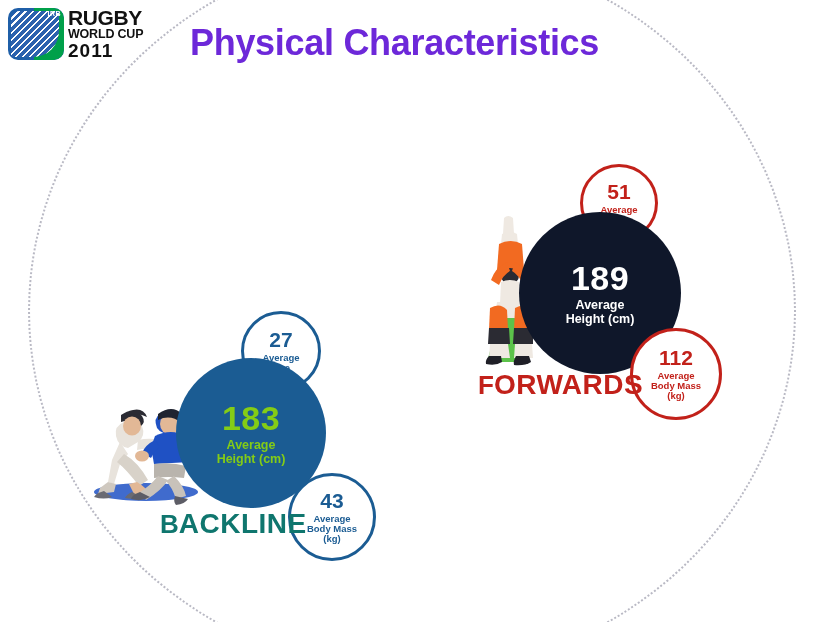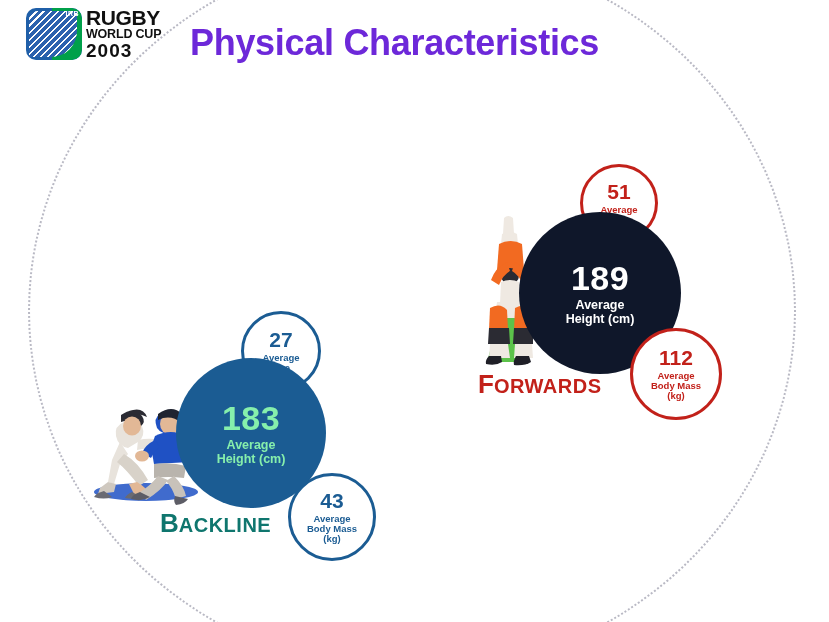--- a/index.html
+++ b/index.html
@@ -27,21 +27,21 @@
     height: 726px;
     border-radius: 50%;
     border: 2px dotted #b9b9c4;
     box-sizing: border-box;
     pointer-events: none;
   }
 
   
   .logo {
     position: absolute;
-    left: 26px;
+    left: 8px;
     top: 6px;
     width: 150px;
     height: 60px;
   }
   .logo-mark {
     position: absolute;
     left: 0;
     top: 2px;
     width: 56px;
     height: 52px;
@@ -126,21 +126,21 @@
     display: block;
   }
   .bubble .cap {
     font-weight: bold;
     display: block;
   }
 
   
   .bubble-main-blue {
     background: #1b5c93;
-    color: #86efac;
+    color: #84cc16;
   }
   .bubble-main-red {
     background: #0f172a;
     color: #ffffff;
   }
   .bubble-main .big { font-size: 34px; letter-spacing: 0.5px; margin-bottom: 3px; }
   .bubble-main .cap { font-size: 12.5px; }
 
   
   .bubble-sm {
@@ -157,21 +157,21 @@
   .mid    { z-index: 2; }
 
   
   .group-label {
     position: absolute;
     font-weight: bold;
     z-index: 4;
     white-space: nowrap;
   }
   .group-label .lead { font-size: 26px; }
-  .group-label .rest { font-size: 20px; letter-spacing: 0.5px; }
+  .group-label .rest { font-size: 28px; letter-spacing: 0.5px; }
   .label-blue { color: #0f766e; }
   .label-red  { color: #c2211a; }
 
   
   .art { position: absolute; z-index: 2; }
 </style>
 </head>
 <body>
 
 <div id="slide">
@@ -180,21 +180,21 @@
 
   <div class="logo">
     <div class="logo-mark">
       <div class="green-wedge"></div>
       <div class="ball"></div>
       <div class="irb">IRB</div>
     </div>
     <div class="logo-text">
       <div class="logo-l1">RUGBY</div>
       <div class="logo-l2">WORLD CUP</div>
-      <div class="logo-l3">2003</div>
+      <div class="logo-l3">2011</div>
     </div>
   </div>
 
   <div class="title">Physical Characteristics</div>
 
   <svg class="art" style="left:74px; top:384px; width:132px; height:122px;" viewBox="0 0 132 122">
     <ellipse cx="72" cy="108" rx="52" ry="9" fill="#1f51c4" opacity="0.85"></ellipse>
 
     <path d="M46 58 L38 76 L34 98 L40 100 L46 80 L54 70 Z" fill="#e8e3dc"></path>
     <path d="M34 98 L26 104 L24 110 L40 108 L42 100 Z" fill="#cfc8bf"></path>

